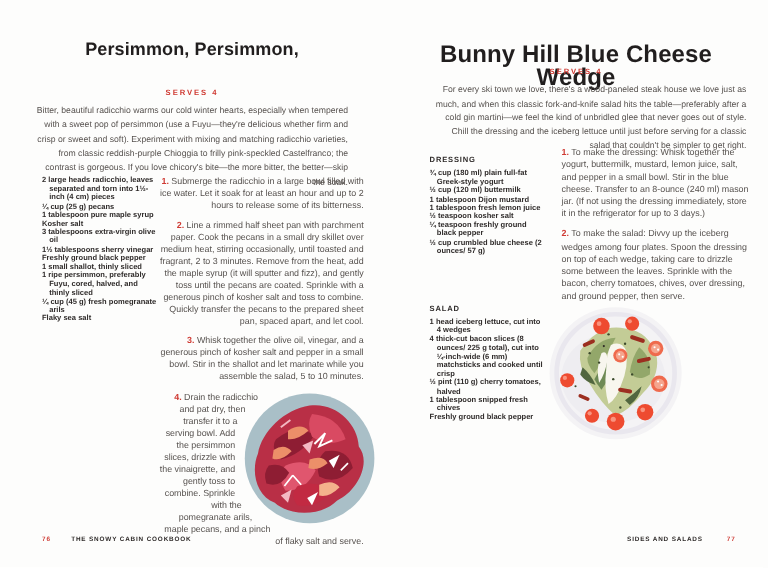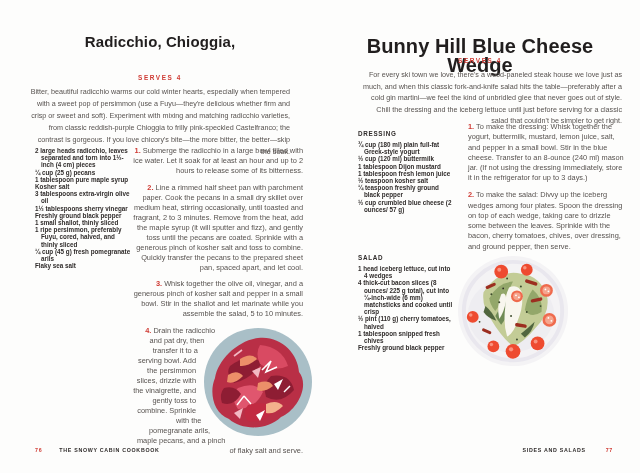--- a/index.html
+++ b/index.html
@@ -74,21 +74,21 @@
   .footer-r .pagenum { margin-left:20px; }
 </style>
 </head>
 <body>
 
 <div class="spread">
 
   <div class="page page-left">
 
     <div class="recipe-title title-l">
-      <div>Radicchio, Chioggia,</div>
+      <div>Persimmon, Persimmon,</div>
     </div>
 
     <div class="serves serves-l">SERVES 4</div>
 
     <div class="intro intro-l">Bitter, beautiful radicchio warms our cold winter hearts, especially when tempered with a sweet pop of persimmon (use a Fuyu—they're delicious whether firm and crisp or sweet and soft). Experiment with mixing and matching radicchio varieties, from classic reddish-purple Chioggia to frilly pink-speckled Castelfranco; the contrast is gorgeous. If you love chicory's bite—the more bitter, the better—skip the soak.</div>
 
     <div class="ing-col ing-col-l">
       <div class="ing">2 large heads radicchio, leaves separated and torn into 1½-inch (4 cm) pieces</div>
       <div class="ing">¼ cup (25 g) pecans</div>
       <div class="ing">1 tablespoon pure maple syrup</div>

